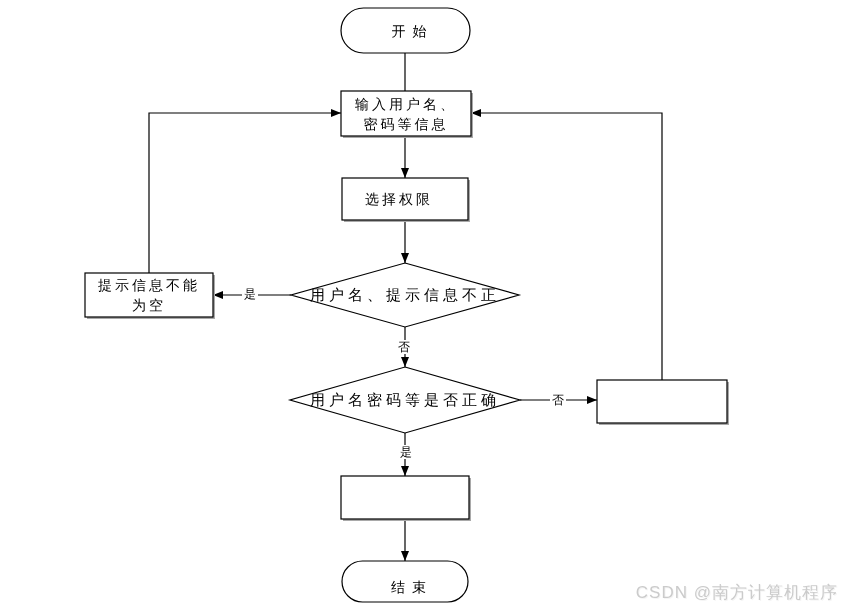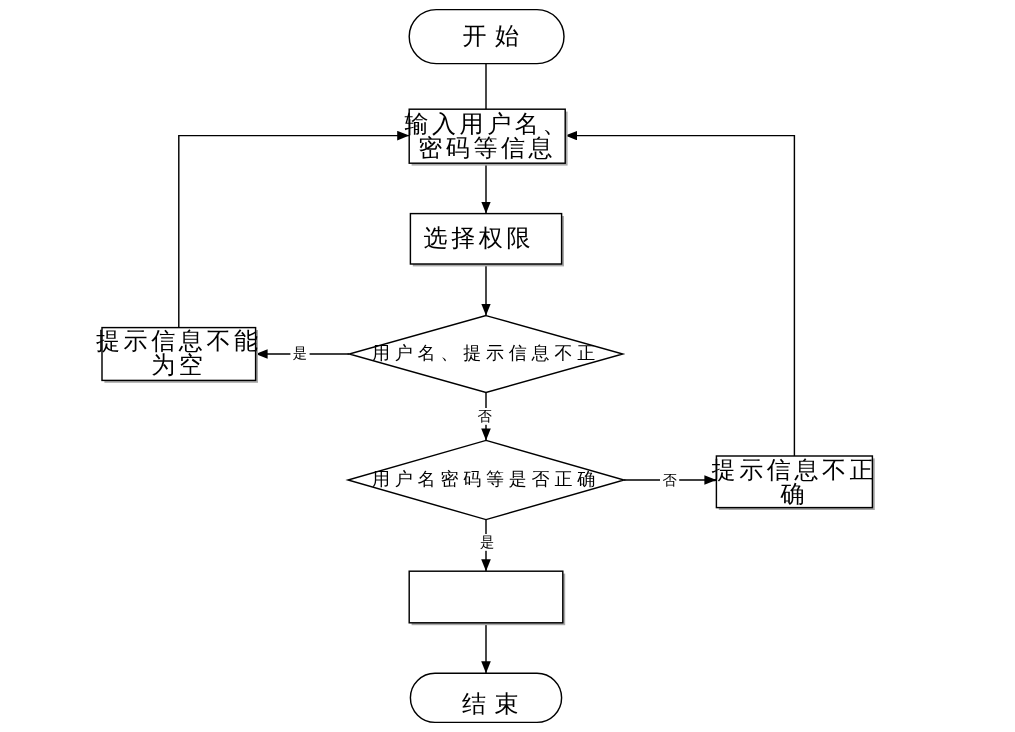--- a/index.html
+++ b/index.html
@@ -13,21 +13,21 @@
   }
   #diagram-svg { position: absolute; left: 0; top: 0; }
   .lbl {
     position: absolute;
     display: flex;
     flex-direction: column;
     align-items: center;
     justify-content: center;
     text-align: center;
     color: #000000;
-    font-size: 20px;
+    font-size: 14px;
     letter-spacing: 3px;
     line-height: 20px;
     white-space: nowrap;
   }
   .lbl.terminator { letter-spacing: 7px; padding-left: 7px; }
   .lbl.decision { font-size: 15px; letter-spacing: 4px; }
   .edge-lbl {
     position: absolute;
     transform: translate(-50%, -50%);
     font-size: 12px;
@@ -111,29 +111,26 @@
 
   <div class="lbl" style="left:85px; top:273px; width:128px; height:44px;">
     <div>提示信息不能</div>
     <div>为空</div>
   </div>
 
   <div class="lbl decision" style="left:290px; top:367px; width:230px; height:66px;">
     <div>用户名密码等是否正确</div>
   </div>
 
-  <div class="lbl" style="left:597px; top:380px; width:130px; height:43px;">
-    <div>提示信息不正</div>
-    <div>确</div>
-  </div>
 
 
   <div class="lbl terminator" style="left:342px; top:561px; width:126px; height:51px;">
     <div>结束</div>
   </div>
 
   <div class="edge-lbl" style="left:250px; top:294px;">是</div>
   <div class="edge-lbl" style="left:404px; top:347px;">否</div>
   <div class="edge-lbl" style="left:558px; top:400px;">否</div>
   <div class="edge-lbl" style="left:406px; top:452px;">是</div>
 
+  <div id="watermark">CSDN @南方计算机程序</div>
 
 </div>
 
 </body></html>

